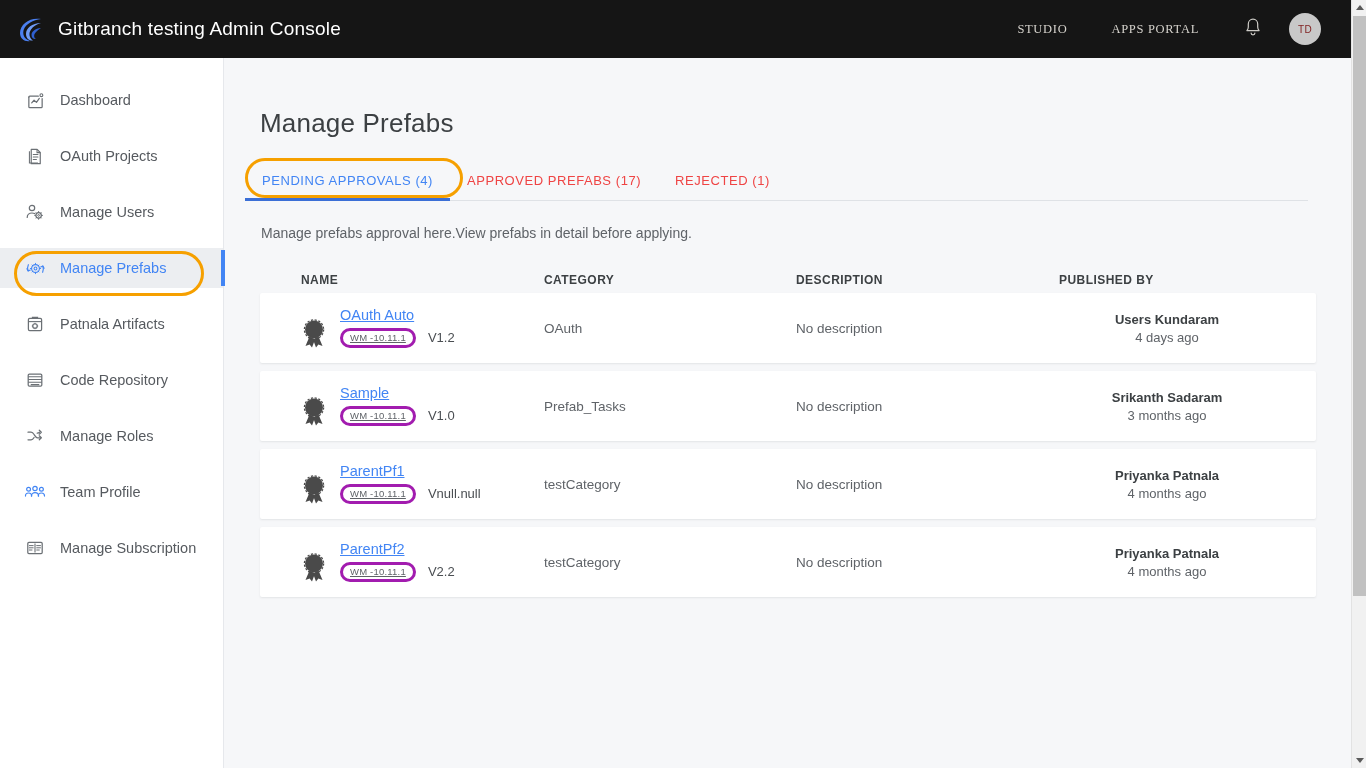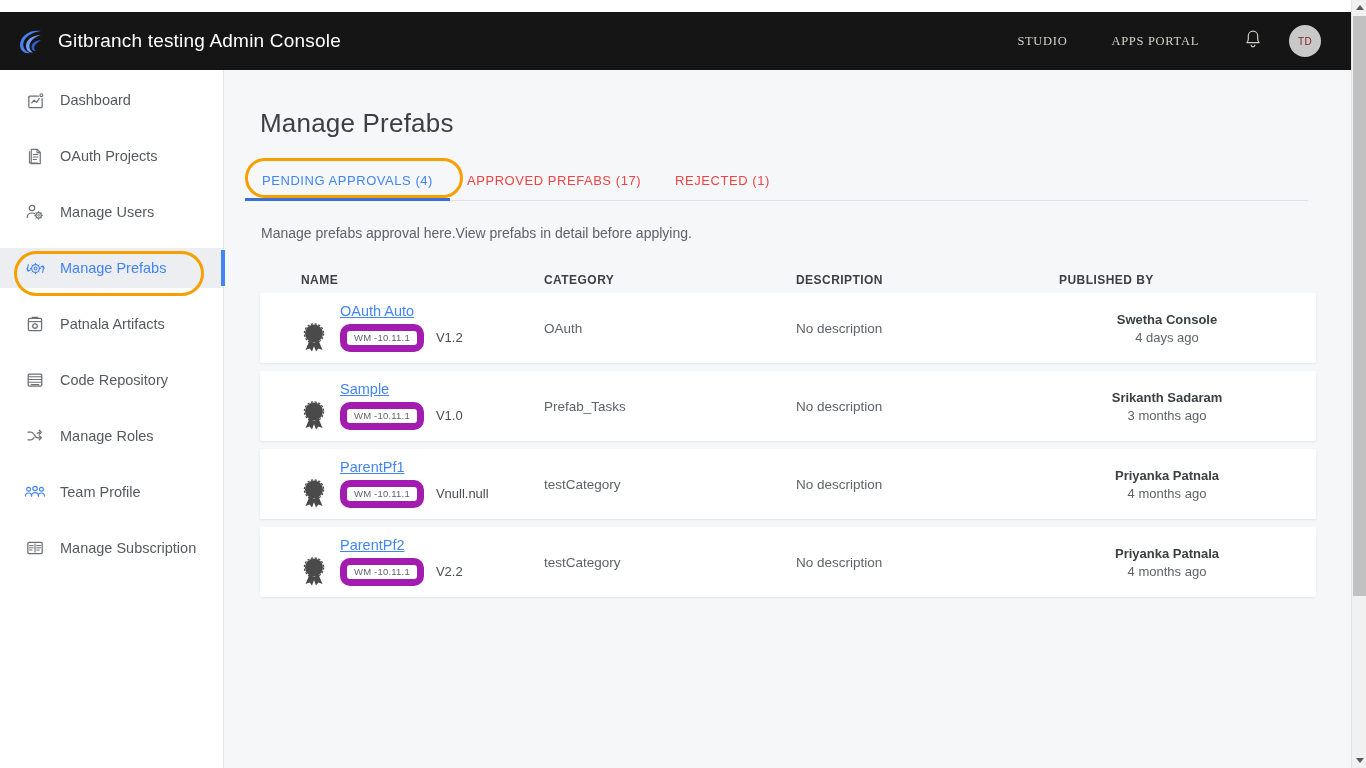--- a/index.html
+++ b/index.html
@@ -16,21 +16,21 @@
     position: relative;
     width: 1366px;
     height: 768px;
     overflow: hidden;
     background: #ffffff;
   }
 
   
   #topbar {
     position: absolute;
-    top: 12px; left: 0;
+    top: 0; left: 0;
     width: 1351px;
     height: 58px;
     background: #151515;
     display: flex;
     align-items: center;
     z-index: 30;
   }
   #brand {
     display: flex;
     align-items: center;
@@ -258,28 +258,29 @@
     text-decoration: underline;
     cursor: pointer;
     line-height: 1.1;
   }
   .meta-line {
     display: flex;
     align-items: center;
     gap: 12px;
   }
   .wm-badge {
-    border: 7px solid #a21caf;
+    border: 3px solid #a21caf;
     border-radius: 10px;
     padding: 1px 7px 2px 7px;
     font-size: 9.5px;
     color: #5f6368;
     letter-spacing: .2px;
     line-height: 1.2;
     white-space: nowrap;
+    text-decoration: underline;
   }
   .version {
     font-size: 13px;
     color: #4a4e52;
   }
 
   .cat-cell  { width: 252px; font-size: 13.5px; color: #5f6368; }
   .desc-cell { width: 263px; font-size: 13.5px; color: #5f6368; }
   .pub-cell  { width: 216px; display: flex; flex-direction: column; gap: 3px; }
   .pub-name  { font-size: 13px; font-weight: bold; color: #3c4043; }
@@ -505,21 +506,21 @@
             <span class="prefab-link">OAuth Auto</span>
             <span class="meta-line">
               <span class="wm-badge">WM -10.11.1</span>
               <span class="version">V1.2</span>
             </span>
           </span>
         </div>
         <div class="cell cat-cell">OAuth</div>
         <div class="cell desc-cell">No description</div>
         <div class="cell pub-cell">
-          <span class="pub-name">Swetha Console</span>
+          <span class="pub-name">Users Kundaram</span>
           <span class="pub-when">4 days ago</span>
         </div>
       </div>
 
       <div class="row">
         <div class="cell name-cell">
           <span class="rosette">
             <svg width="26" height="29" viewBox="0 0 26 29">
               <path d="M8.5 17.5 L4.5 27 L8.6 25.6 L11 28.4 L14 20.5 Z" fill="#4a4a4a"></path>
               <path d="M17.5 17.5 L21.5 27 L17.4 25.6 L15 28.4 L12 20.5 Z" fill="#4a4a4a"></path>

